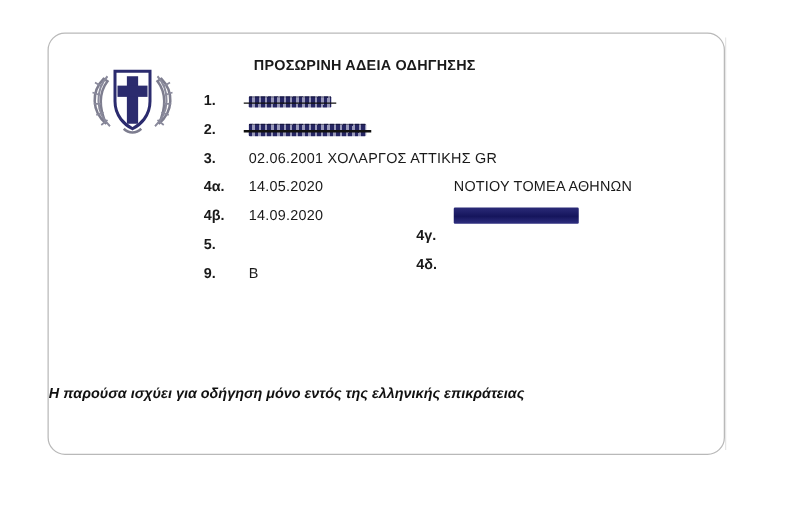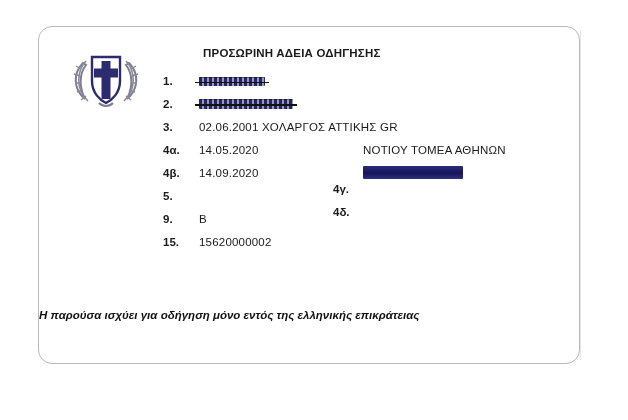--- a/index.html
+++ b/index.html
@@ -222,24 +222,20 @@
       <span class="num">5.</span>
       <span class="val"></span>
     </div>
 
     <div class="row">
       <span class="num">9.</span>
       <span class="val">Β</span>
     </div>
 
 
-    <div class="row">
-      <span class="num">15.</span>
-      <span class="val">15620000002</span>
-    </div>
 
   </div>
 
   <div class="divider"></div>
 
   <div class="footer">Η παρούσα ισχύει για οδήγηση μόνο εντός της ελληνικής επικράτειας</div>
 
 </div>
 
 <div class="scan-edge-r"></div>

